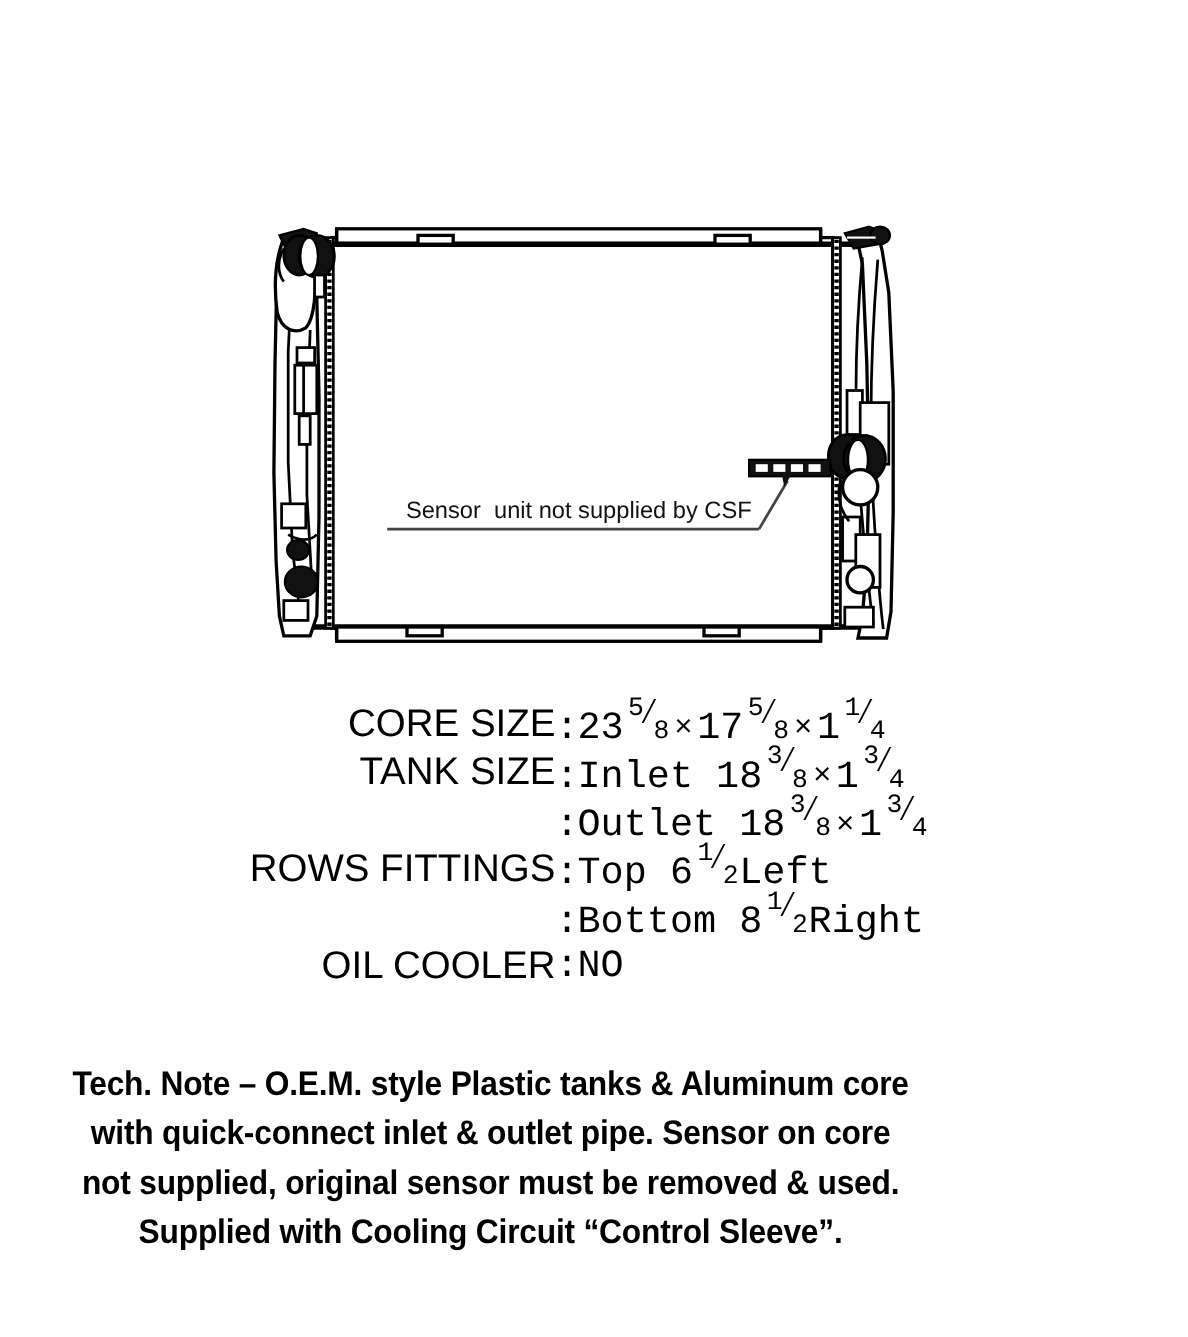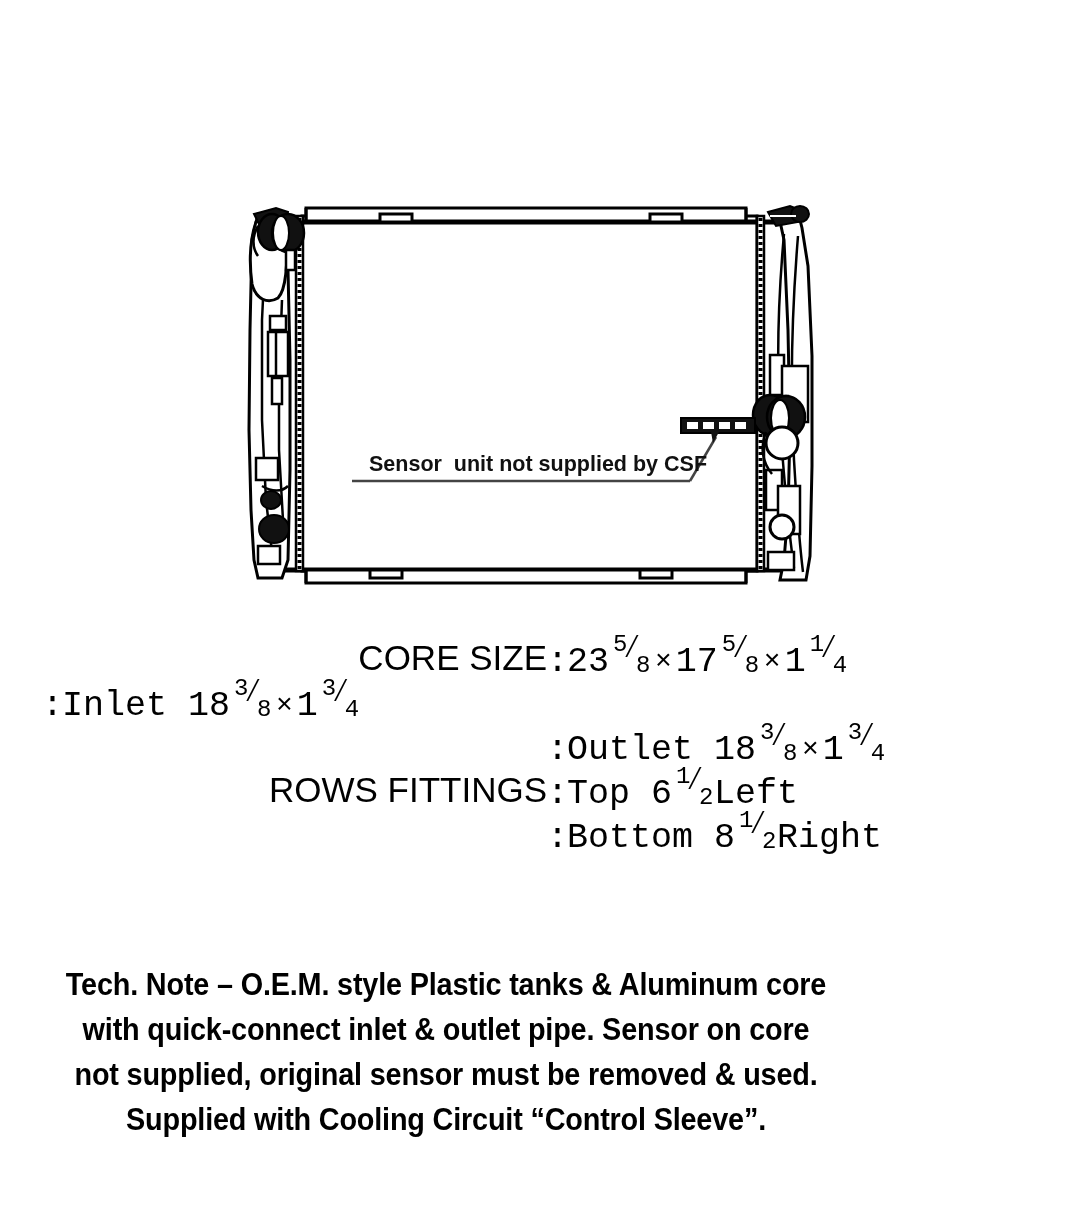--- a/index.html
+++ b/index.html
@@ -34,35 +34,33 @@
   
   #sensor-callout-text {
     position: absolute;
     left: 369px;
     top: 452px;
     font-size: 21.5px;
     font-family: "Liberation Sans", sans-serif;
     color: #111111;
     white-space: pre;
     letter-spacing: 0px;
-    font-weight: bold;
   }
 
   
   #spec-table {
     position: absolute;
     left: 0;
     top: 636px;
     width: 1080px;
   }
   .spec-row {
     display: flex;
     align-items: flex-start;
     height: 44px;
-    margin-left: 42px;
   }
   .spec-label {
     width: 505px;
     text-align: right;
     padding-right: 0px;
     box-sizing: border-box;
     font-size: 35px;
     line-height: 44px;
     white-space: nowrap;
     font-family: "Liberation Sans", sans-serif;
@@ -251,33 +249,38 @@
 
   <div id="sensor-callout-text">Sensor  unit not supplied by CSF</div>
 </div>
 
 <div id="spec-table">
     <div class="spec-row">
       <div class="spec-label">CORE SIZE</div>
       <div class="spec-value"><span class="colon">:</span><span>23</span><span class="gap-xs"></span><span class="frac"><span class="num">5</span><span class="sl">⁄</span><span class="den">8</span></span><span class="gap-xs"></span><span class="times">×</span><span>17</span><span class="gap-xs"></span><span class="frac"><span class="num">5</span><span class="sl">⁄</span><span class="den">8</span></span><span class="gap-xs"></span><span class="times">×</span><span>1</span><span class="gap-xs"></span><span class="frac"><span class="num">1</span><span class="sl">⁄</span><span class="den">4</span></span><span class="gap-xs"></span></div>
     </div>
     <div class="spec-row">
+      <div class="spec-label">TANK SIZE</div>
       <div class="spec-value"><span class="colon">:</span><span>Inlet 18</span><span class="gap-xs"></span><span class="frac"><span class="num">3</span><span class="sl">⁄</span><span class="den">8</span></span><span class="gap-xs"></span><span class="times">×</span><span>1</span><span class="gap-xs"></span><span class="frac"><span class="num">3</span><span class="sl">⁄</span><span class="den">4</span></span><span class="gap-xs"></span></div>
     </div>
     <div class="spec-row">
       <div class="spec-label"></div>
       <div class="spec-value"><span class="colon">:</span><span>Outlet 18</span><span class="gap-xs"></span><span class="frac"><span class="num">3</span><span class="sl">⁄</span><span class="den">8</span></span><span class="gap-xs"></span><span class="times">×</span><span>1</span><span class="gap-xs"></span><span class="frac"><span class="num">3</span><span class="sl">⁄</span><span class="den">4</span></span><span class="gap-xs"></span></div>
     </div>
     <div class="spec-row">
       <div class="spec-label">ROWS FITTINGS</div>
       <div class="spec-value"><span class="colon">:</span><span>Top 6</span><span class="gap-xs"></span><span class="frac"><span class="num">1</span><span class="sl">⁄</span><span class="den">2</span></span><span class="gap-xs"></span><span>Left</span><span class="gap-xs"></span></div>
     </div>
     <div class="spec-row">
       <div class="spec-label"></div>
       <div class="spec-value"><span class="colon">:</span><span>Bottom 8</span><span class="gap-xs"></span><span class="frac"><span class="num">1</span><span class="sl">⁄</span><span class="den">2</span></span><span class="gap-xs"></span><span>Right</span><span class="gap-xs"></span></div>
+    </div>
+    <div class="spec-row">
+      <div class="spec-label">OIL COOLER</div>
+      <div class="spec-value"><span class="colon">:</span><span>NO</span><span class="gap-xs"></span></div>
     </div>
   </div>
 
 <div id="tech-note">
     <div class="note-line">Tech. Note – O.E.M. style Plastic tanks &amp; Aluminum core</div>
     <div class="note-line">with quick-connect inlet &amp; outlet pipe. Sensor on core</div>
     <div class="note-line">not supplied, original sensor must be removed &amp; used.</div>
     <div class="note-line">Supplied with Cooling Circuit “Control Sleeve”.</div>
   </div>
 

